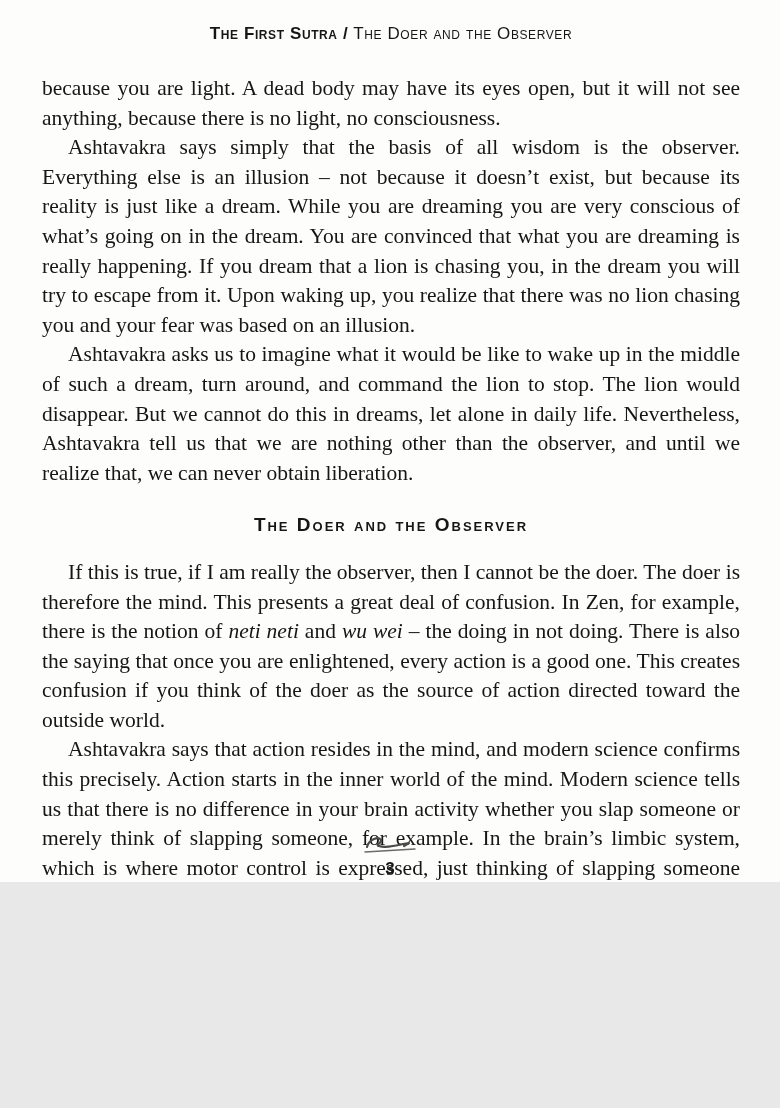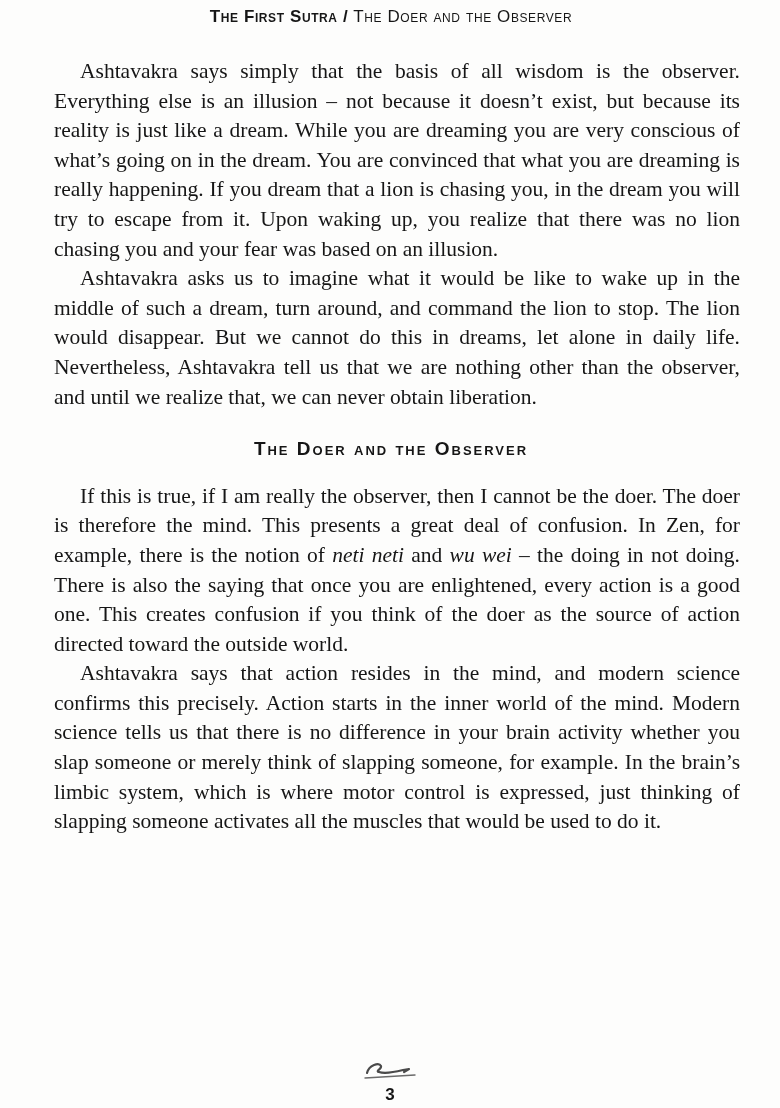--- a/index.html
+++ b/index.html
@@ -3,26 +3,26 @@
 <meta charset="utf-8">
 <style>
   html, body {
     margin: 0;
     padding: 0;
     background: #e8e8e8;
   }
   .page {
     position: relative;
     width: 780px;
-    height: 1108px;
+    height: 882px;
     margin: 0 auto;
     background: #fdfdfc;
     color: #161616;
     box-sizing: border-box;
-    padding: 5px 40px 0 42px;
+    padding: 22px 40px 0 42px;
     font-family: "Liberation Serif", "DejaVu Serif", serif;
     overflow: hidden;
   }
   .running-head {
     text-align: center;
     font-family: "Liberation Sans", "DejaVu Sans", sans-serif;
     font-variant: small-caps;
     font-size: 17px;
     letter-spacing: 0.6px;
     margin-top: 2px;
@@ -34,21 +34,20 @@
   .body-text {
     font-size: 21.5px;
     line-height: 29.6px;
     text-align: justify;
   }
   .body-text p {
     margin: 0;
   }
   .body-text p.indent {
     text-indent: 26px;
-    margin-left: 12px;
   }
   .body-text em {
   }
   .section-heading {
     text-align: center;
     font-family: "Liberation Sans", "DejaVu Sans", sans-serif;
     font-variant: small-caps;
     font-weight: 700;
     font-size: 19px;
     letter-spacing: 2px;
@@ -78,20 +77,21 @@
 </head>
 <body>
 
 <div class="page">
 
   <header class="running-head">
     <span class="rh-bold">The First Sutra /</span><span class="rh-normal"> The Doer and the Observer</span>
   </header>
 
   <main class="body-text">
+    <p>because you are light. A dead body may have its eyes open, but it will not see anything, because there is no light, no consciousness.</p>
     <p class="indent">Ashtavakra says simply that the basis of all wisdom is the observer. Everything else is an illusion – not because it doesn’t exist, but because its reality is just like a dream. While you are dreaming you are very conscious of what’s going on in the dream. You are convinced that what you are dreaming is really happening. If you dream that a lion is chasing you, in the dream you will try to escape from it. Upon waking up, you realize that there was no lion chasing you and your fear was based on an illusion.</p>
     <p class="indent">Ashtavakra asks us to imagine what it would be like to wake up in the middle of such a dream, turn around, and command the lion to stop. The lion would disappear. But we cannot do this in dreams, let alone in daily life. Nevertheless, Ashtavakra tell us that we are nothing other than the observer, and until we realize that, we can never obtain liberation.</p>
 
     <h2 class="section-heading">The Doer and the Observer</h2>
 
     <p class="indent"><span>If this is true, if I am really the observer, then I cannot be the doer. The doer is therefore the mind. This presents a great deal of confusion. In Zen, for example, there is the notion of </span><em>neti neti</em><span> and </span><em>wu wei</em><span> – the doing in not doing. There is also the saying that once you are enlightened, every action is a good one. This creates confusion if you think of the doer as the source of action directed toward the outside world.</span></p>
 
     <p class="indent">Ashtavakra says that action resides in the mind, and modern science confirms this precisely. Action starts in the inner world of the mind. Modern science tells us that there is no difference in your brain activity whether you slap someone or merely think of slapping someone, for example. In the brain’s limbic system, which is where motor control is expressed, just thinking of slapping someone activates all the muscles that would be used to do it.</p>
   </main>
 

